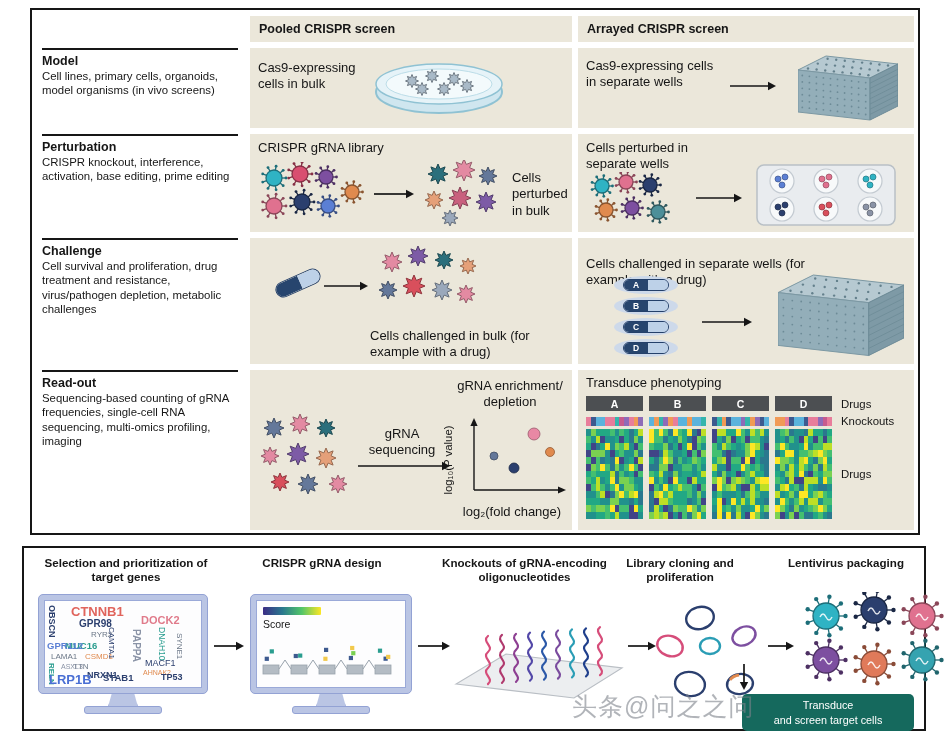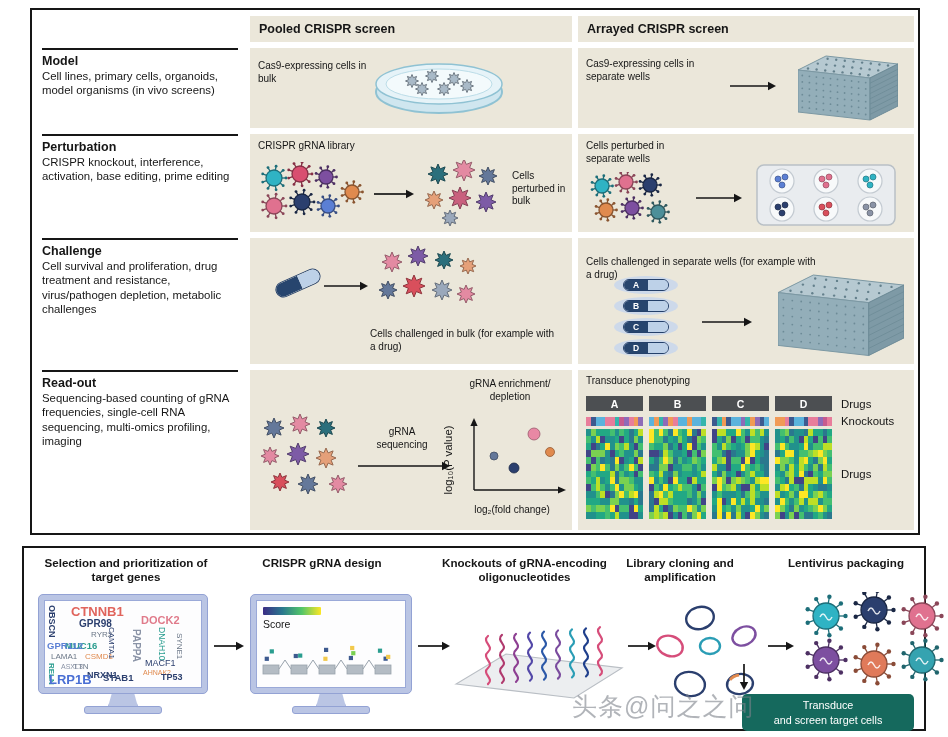--- a/index.html
+++ b/index.html
@@ -6,21 +6,21 @@
 html,body{margin:0;padding:0;background:#ffffff}
 .figure{position:relative;width:948px;height:737px;background:#fff;font-family:"Liberation Sans",sans-serif;color:#161616;overflow:hidden}
 .panel{position:absolute;border:2px solid #161616;background:#fff}
 #top-panel{left:30px;top:8px;width:890px;height:527px}
 #bottom-panel{left:22px;top:546px;width:904px;height:185px}
 .hdr{position:absolute;top:6px;height:26px;background:#ebe7da;display:flex;align-items:center;font-weight:bold;font-size:12.5px;padding-left:9px}
 .cellbg{position:absolute;background:#ebe7da}
 .row-label{position:absolute;left:10px;width:196px;border-top:2px solid #161616;padding-top:4px}
 .row-title{font-weight:bold;font-size:12.5px;margin:0 0 1px 0}
 .row-desc{font-size:11.4px;line-height:1.27}
-.cap{position:absolute;font-size:10px;line-height:1.25}
+.cap{position:absolute;font-size:13px;line-height:1.25}
 .cap.c{text-align:center}
 .illus{position:absolute;line-height:0}
 svg{display:block}
 .monitor{position:absolute}
 .mon-frame{position:relative;background:#bac5e4;border:1.5px solid #93a2d4;border-radius:5px;padding:5px;width:100%;height:100%}
 .mon-screen{position:relative;width:100%;height:100%;background:#fdfdfe;border:1.5px solid #9aa9d8;overflow:hidden}
 .mon-neck{position:absolute;left:50%;transform:translateX(-50%);width:30px;height:13px;background:#bac5e4;border:1.5px solid #93a2d4;border-top:none;clip-path:polygon(12% 0,88% 0,100% 100%,0% 100%)}
 .mon-base{position:absolute;left:50%;transform:translateX(-50%);width:78px;height:8px;background:#bac5e4;border:1.5px solid #93a2d4;border-radius:3px}
 .wc{position:absolute;line-height:1;white-space:nowrap}
 .wc.v{writing-mode:vertical-rl}
@@ -1413,21 +1413,21 @@
             <span class="hm-label">Drugs</span>
           </div>
         </div>
     </div>
   </section>
 
   <section class="panel" id="bottom-panel">
     <div class="stage-title" style="left:6px;top:8px;width:192px">Selection and prioritization of target genes</div>
     <div class="stage-title" style="left:218px;top:8px;width:160px">CRISPR gRNA design</div>
     <div class="stage-title" style="left:398px;top:8px;width:205px">Knockouts of gRNA-encoding oligonucleotides</div>
-    <div class="stage-title" style="left:586px;top:8px;width:140px">Library cloning and amplification</div>
+    <div class="stage-title" style="left:586px;top:8px;width:140px">Library cloning and proliferation</div>
     <div class="stage-title" style="left:742px;top:8px;width:160px">Lentivirus packaging</div>
 
     <div class="monitor" style="left:14px;top:46px;width:170px;height:100px">
       <div class="mon-frame">
         <div class="mon-screen" id="cloud-screen">
             <span class="wc" style="left: 26px; top: 4px; font-size: 13px; color: rgb(224, 100, 92); font-weight: bold;">CTNNB1</span>
             <span class="wc" style="left: 34px; top: 18px; font-size: 10px; color: rgb(43, 63, 110); font-weight: bold;">GPR98</span>
             <span class="wc" style="left: 46px; top: 30px; font-size: 8px; color: rgb(107, 119, 135);">RYR2</span>
             <span class="wc v" style="left: 2px; top: 4px; font-size: 9px; color: rgb(43, 63, 110); font-weight: bold;">OBSCN</span>
             <span class="wc" style="left: 20px; top: 40px; font-size: 9.5px; color: rgb(42, 157, 143); font-weight: bold;">MUC16</span>

